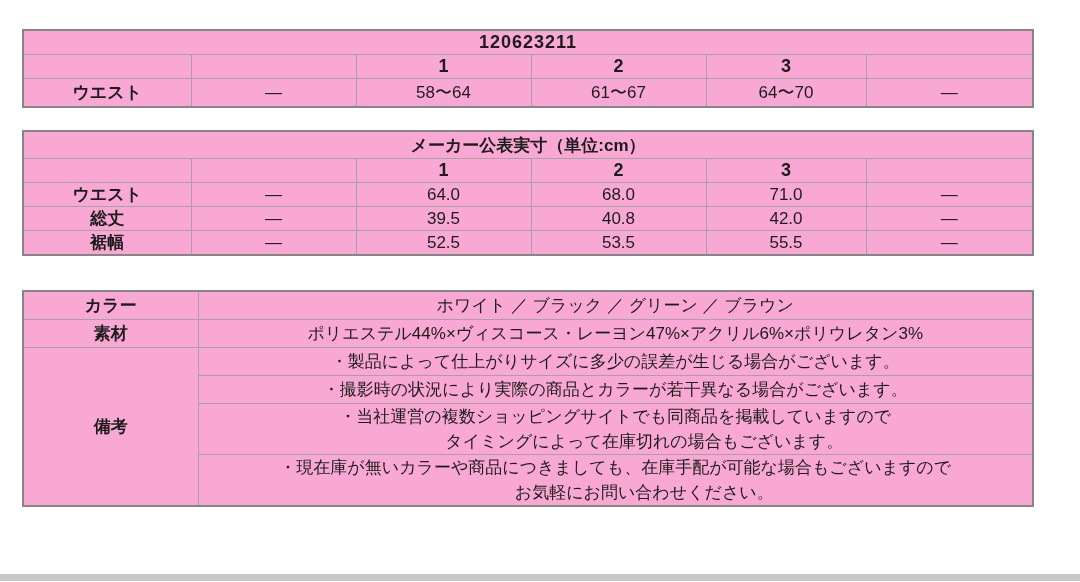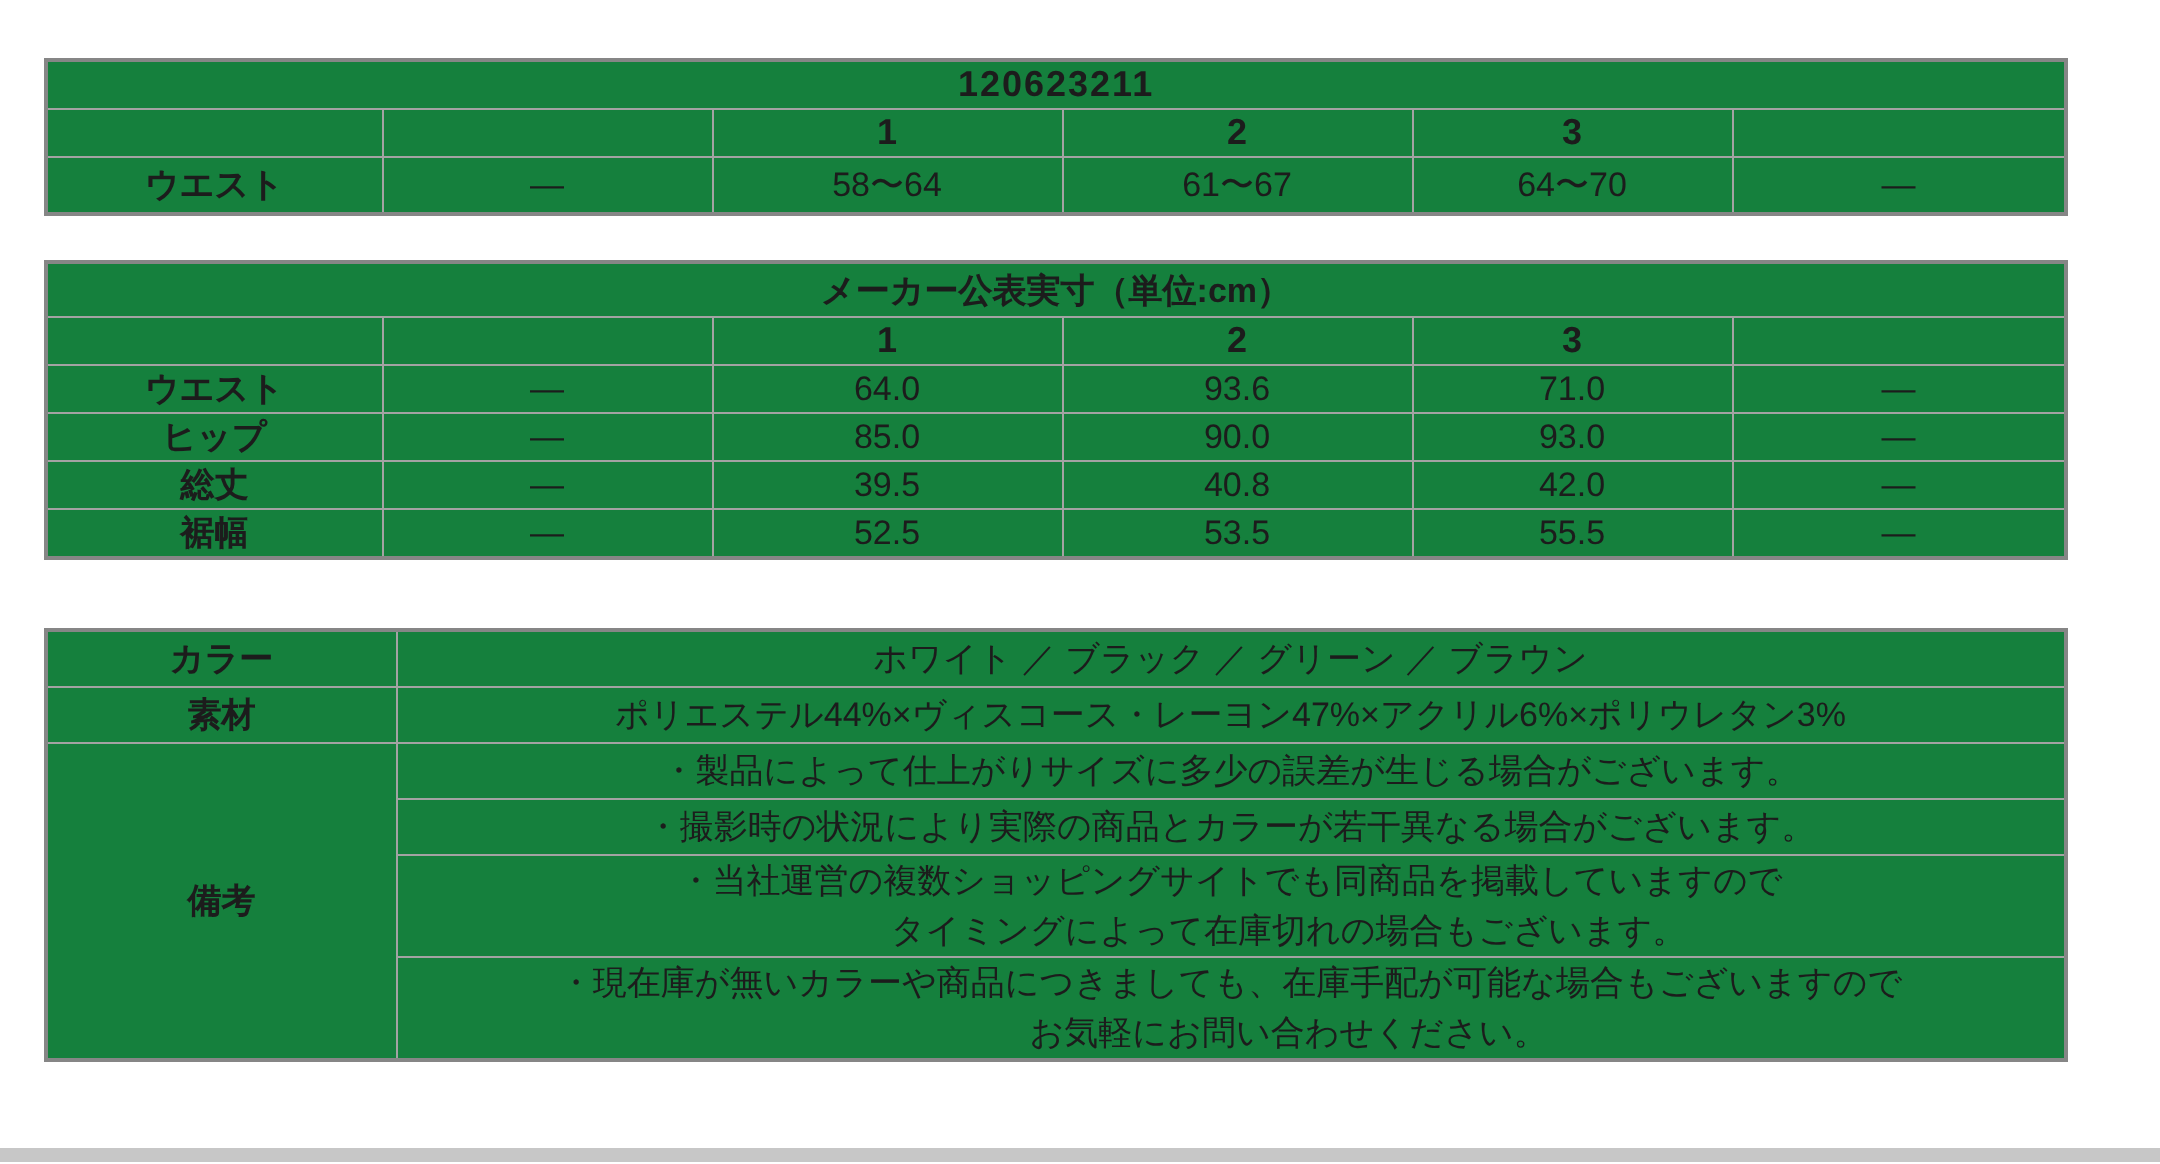--- a/index.html
+++ b/index.html
@@ -23,21 +23,21 @@
     margin-left: 22px;
     border: 2px solid #868686;
     font-size: 17px;
   }
   table.tbl td {
     border: 1px solid #a3a3a3;
     padding: 0;
     text-align: center;
     vertical-align: middle;
     height: 24px;
-    background: #15803d;
+    background: #f9a8d4;
     overflow: hidden;
     white-space: nowrap;
   }
   
   #tbl-recommended { margin-top: 29px; }
   #tbl-recommended td { height: 23px; }
   #tbl-recommended tr.data-row td { height: 27px; }
   
   #tbl-actual { margin-top: 22px; }
   #tbl-actual td { height: 23px; }
@@ -145,30 +145,22 @@
         <td class="hdr"></td>
         <td class="sizenum">1</td>
         <td class="sizenum">2</td>
         <td class="sizenum">3</td>
         <td class="hdr"></td>
       </tr>
       <tr>
         <td class="lbl">ウエスト</td>
         <td class="val">—</td>
         <td class="val">64.0</td>
-        <td class="val">93.6</td>
+        <td class="val">68.0</td>
         <td class="val">71.0</td>
-        <td class="val">—</td>
-      </tr>
-      <tr>
-        <td class="lbl">ヒップ</td>
-        <td class="val">—</td>
-        <td class="val">85.0</td>
-        <td class="val">90.0</td>
-        <td class="val">93.0</td>
         <td class="val">—</td>
       </tr>
       <tr>
         <td class="lbl">総丈</td>
         <td class="val">—</td>
         <td class="val">39.5</td>
         <td class="val">40.8</td>
         <td class="val">42.0</td>
         <td class="val">—</td>
       </tr>

